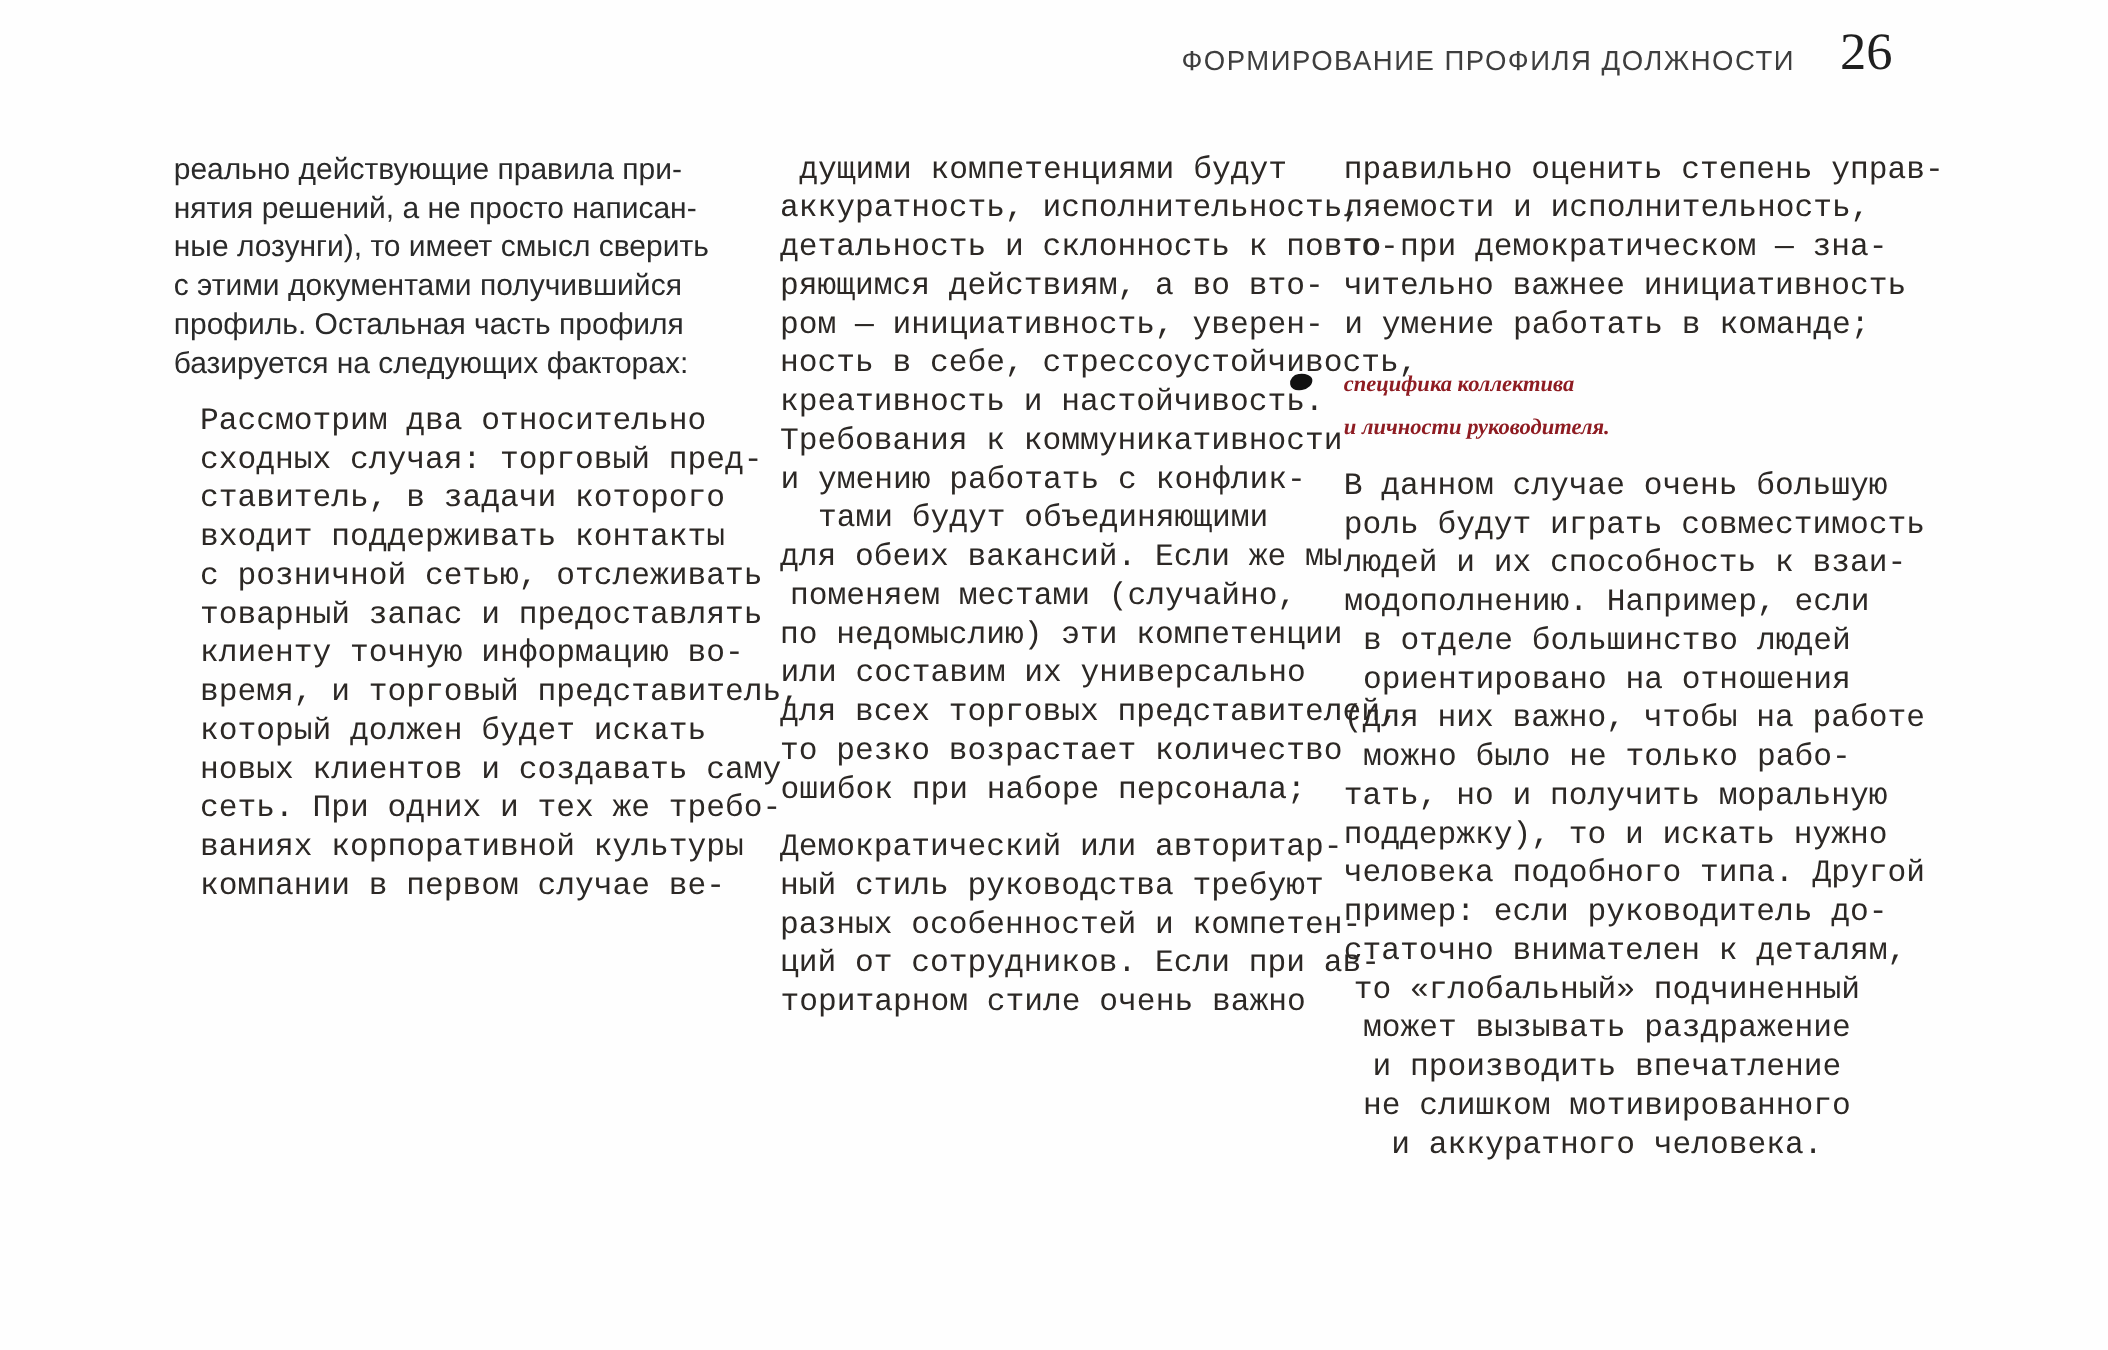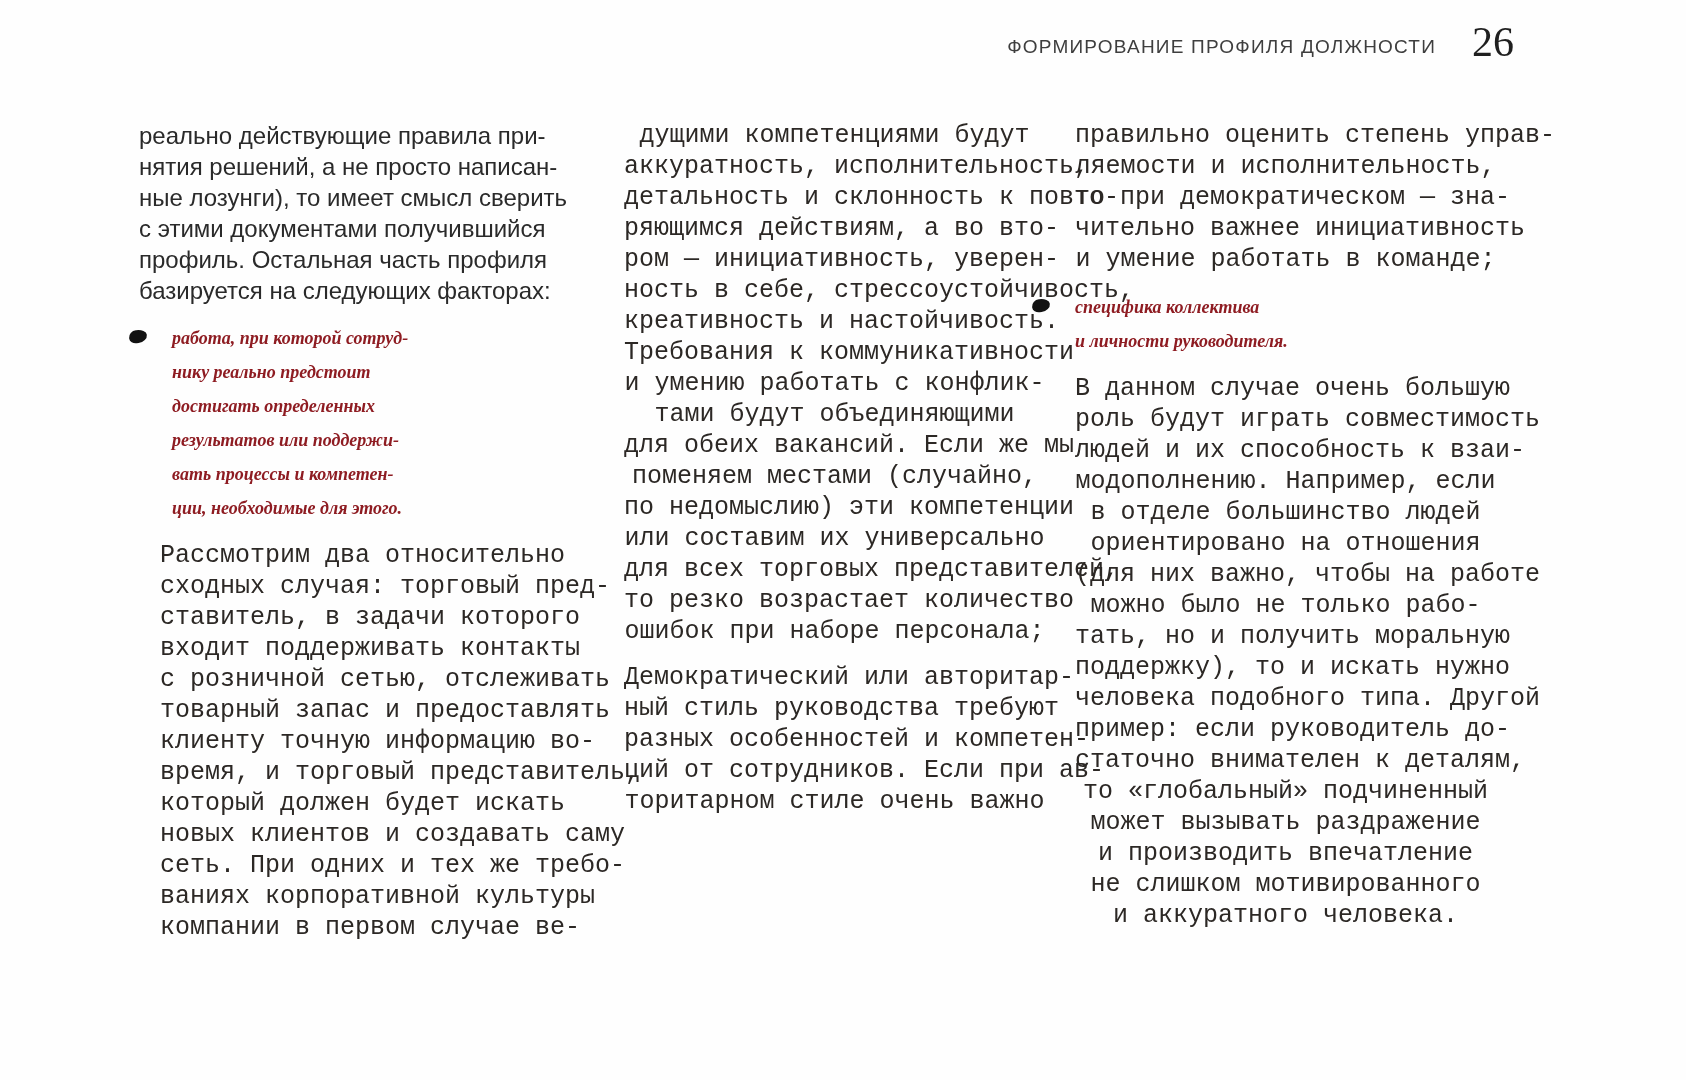--- a/index.html
+++ b/index.html
@@ -10,21 +10,21 @@
     font-family:"Liberation Serif", serif;
     color:#2c2825;
     overflow:hidden;
   }
   .page{position:absolute;inset:0;background:#fefefe;}
 
   
   .running-title{
     position:absolute;top:36px;right:250px;
     font-family:"Liberation Sans", sans-serif;
-    font-size:19px;letter-spacing:1.2px;
+    font-size:22px;letter-spacing:1.2px;
     color:#3e3e3e;white-space:pre;
   }
   .page-number{
     position:absolute;top:18px;left:1472px;
     font-family:"Liberation Serif", serif;
     font-size:42px;color:#1f1f1f;
   }
 
   
   .col{position:absolute;top:108px;}
@@ -70,29 +70,20 @@
   <span class="running-title">ФОРМИРОВАНИЕ ПРОФИЛЯ ДОЛЖНОСТИ</span>
   <span class="page-number">26</span>
 
   <div class="col col1">
     <p class="block intro">реально действующие правила при-
 нятия решений, а не просто написан-
 ные лозунги), то имеет смысл сверить
 с этими документами получившийся
 профиль. Остальная часть профиля
 базируется на следующих факторах:</p>
-    <div class="block bullet-item">
-      <span class="bullet"></span>
-      <p class="red-lead">работа, при которой сотруд-
-нику реально предстоит
-достигать определенных
-результатов или поддержи-
-вать процессы и компетен-
-ции, необходимые для этого.</p>
-    </div>
     <p class="block body-text indent">Рассмотрим два относительно
 сходных случая: торговый пред-
 ставитель, в задачи которого
 входит поддерживать контакты
 с розничной сетью, отслеживать
 товарный запас и предоставлять
 клиенту точную информацию во-
 время, и торговый представитель,
 который должен будет искать
 новых клиентов и создавать саму

